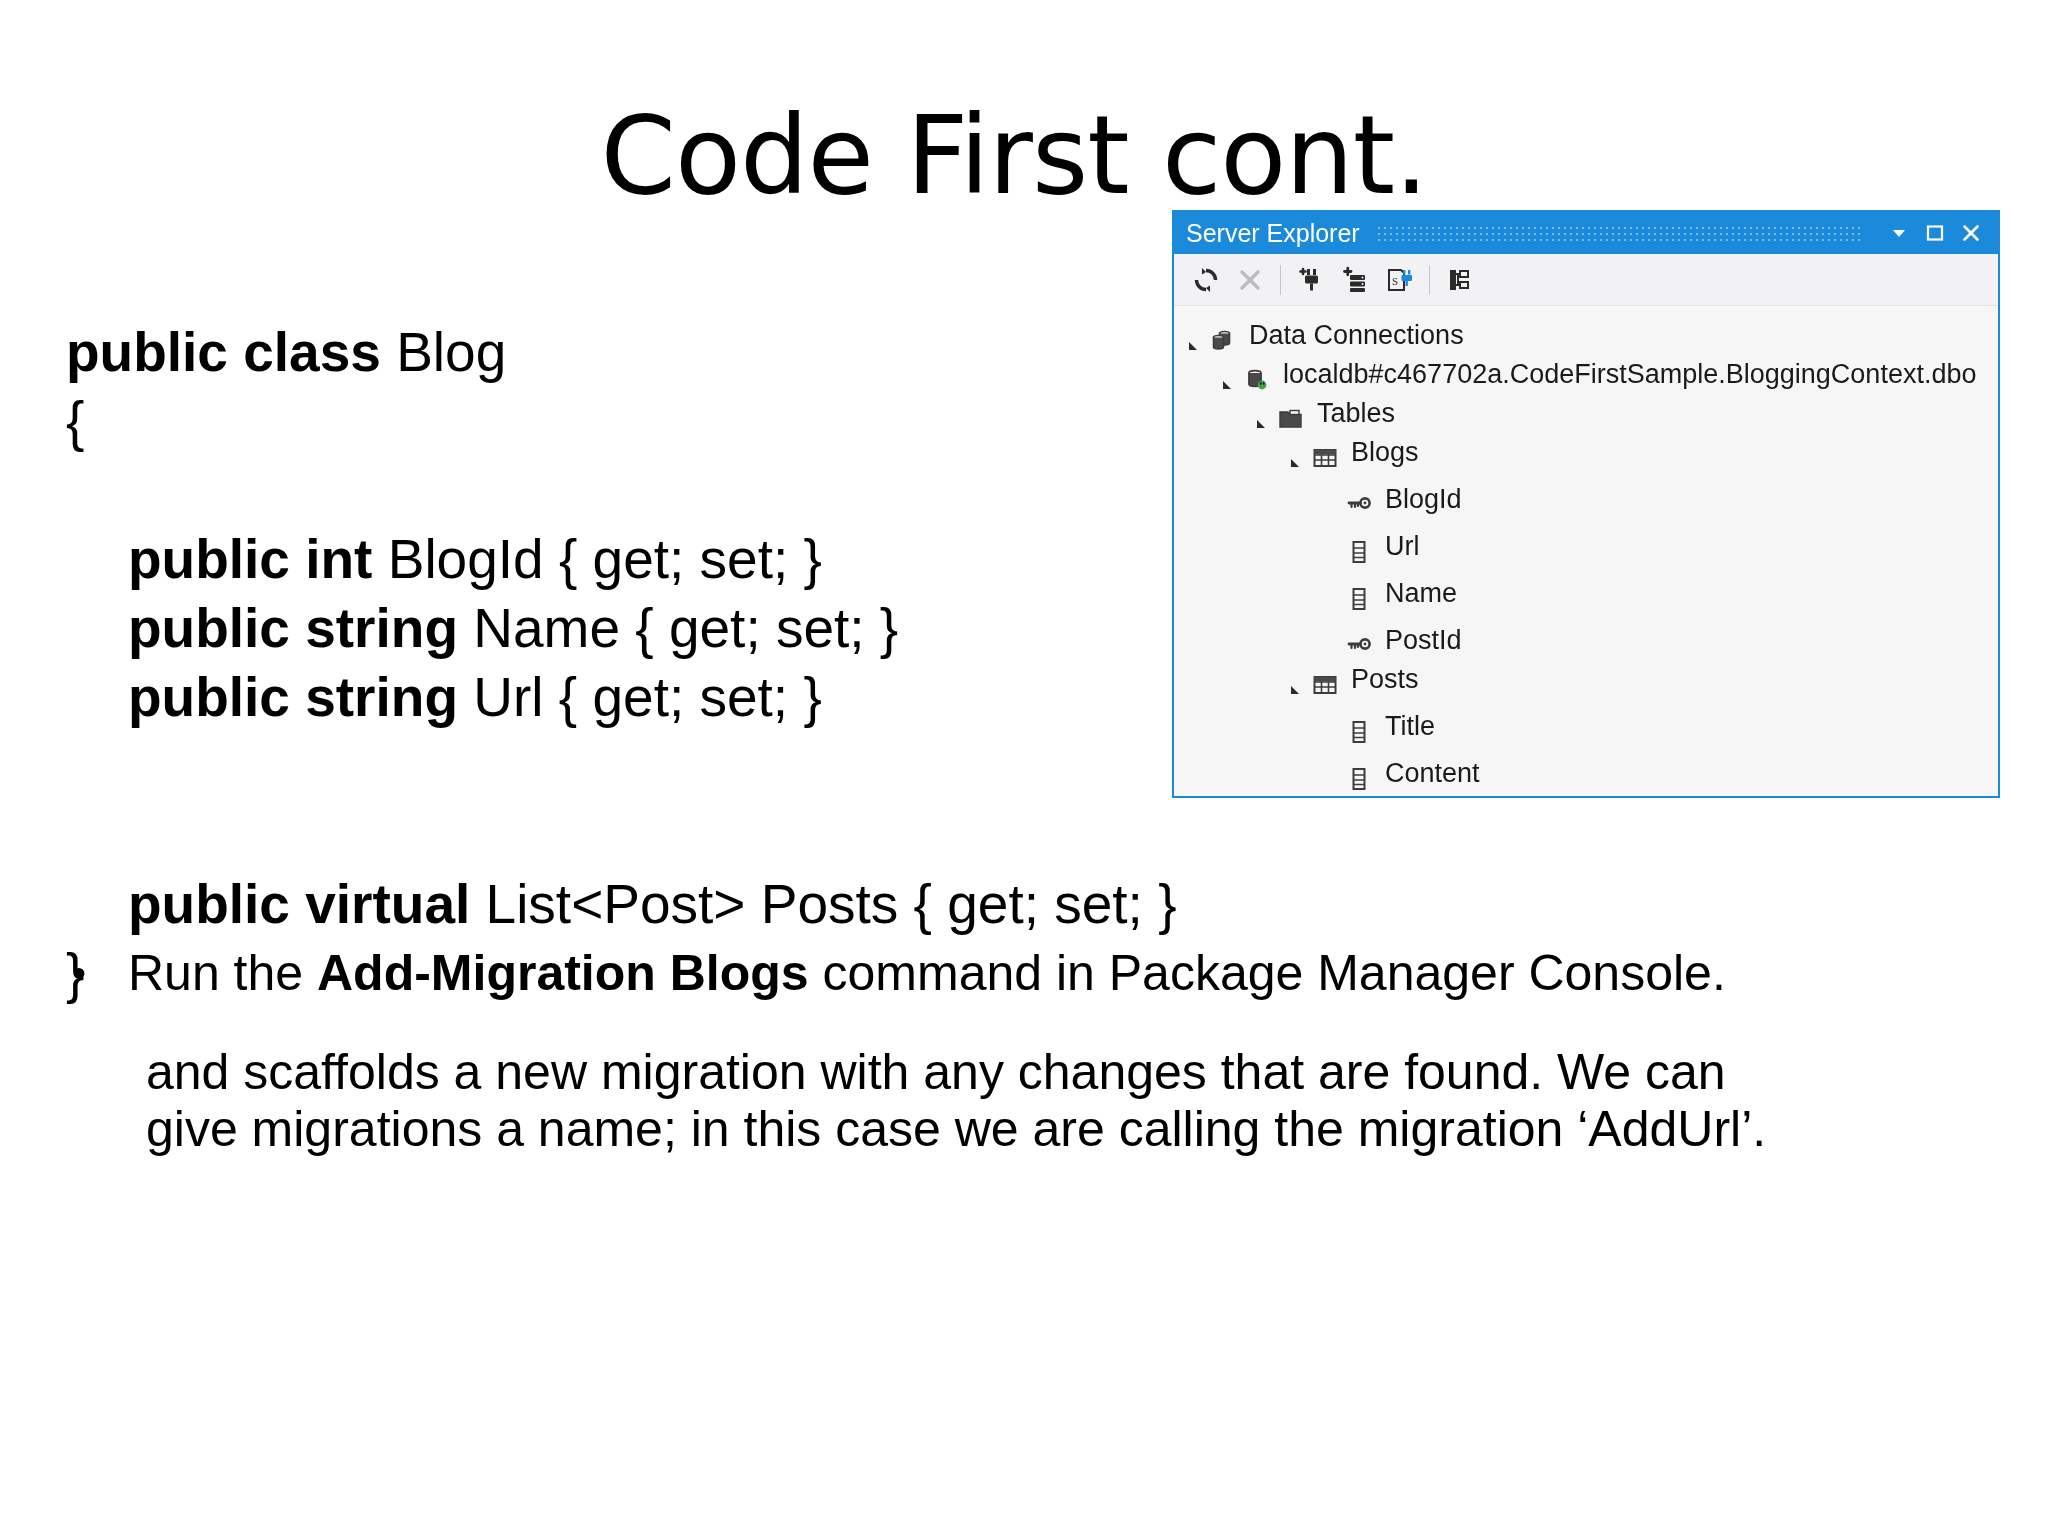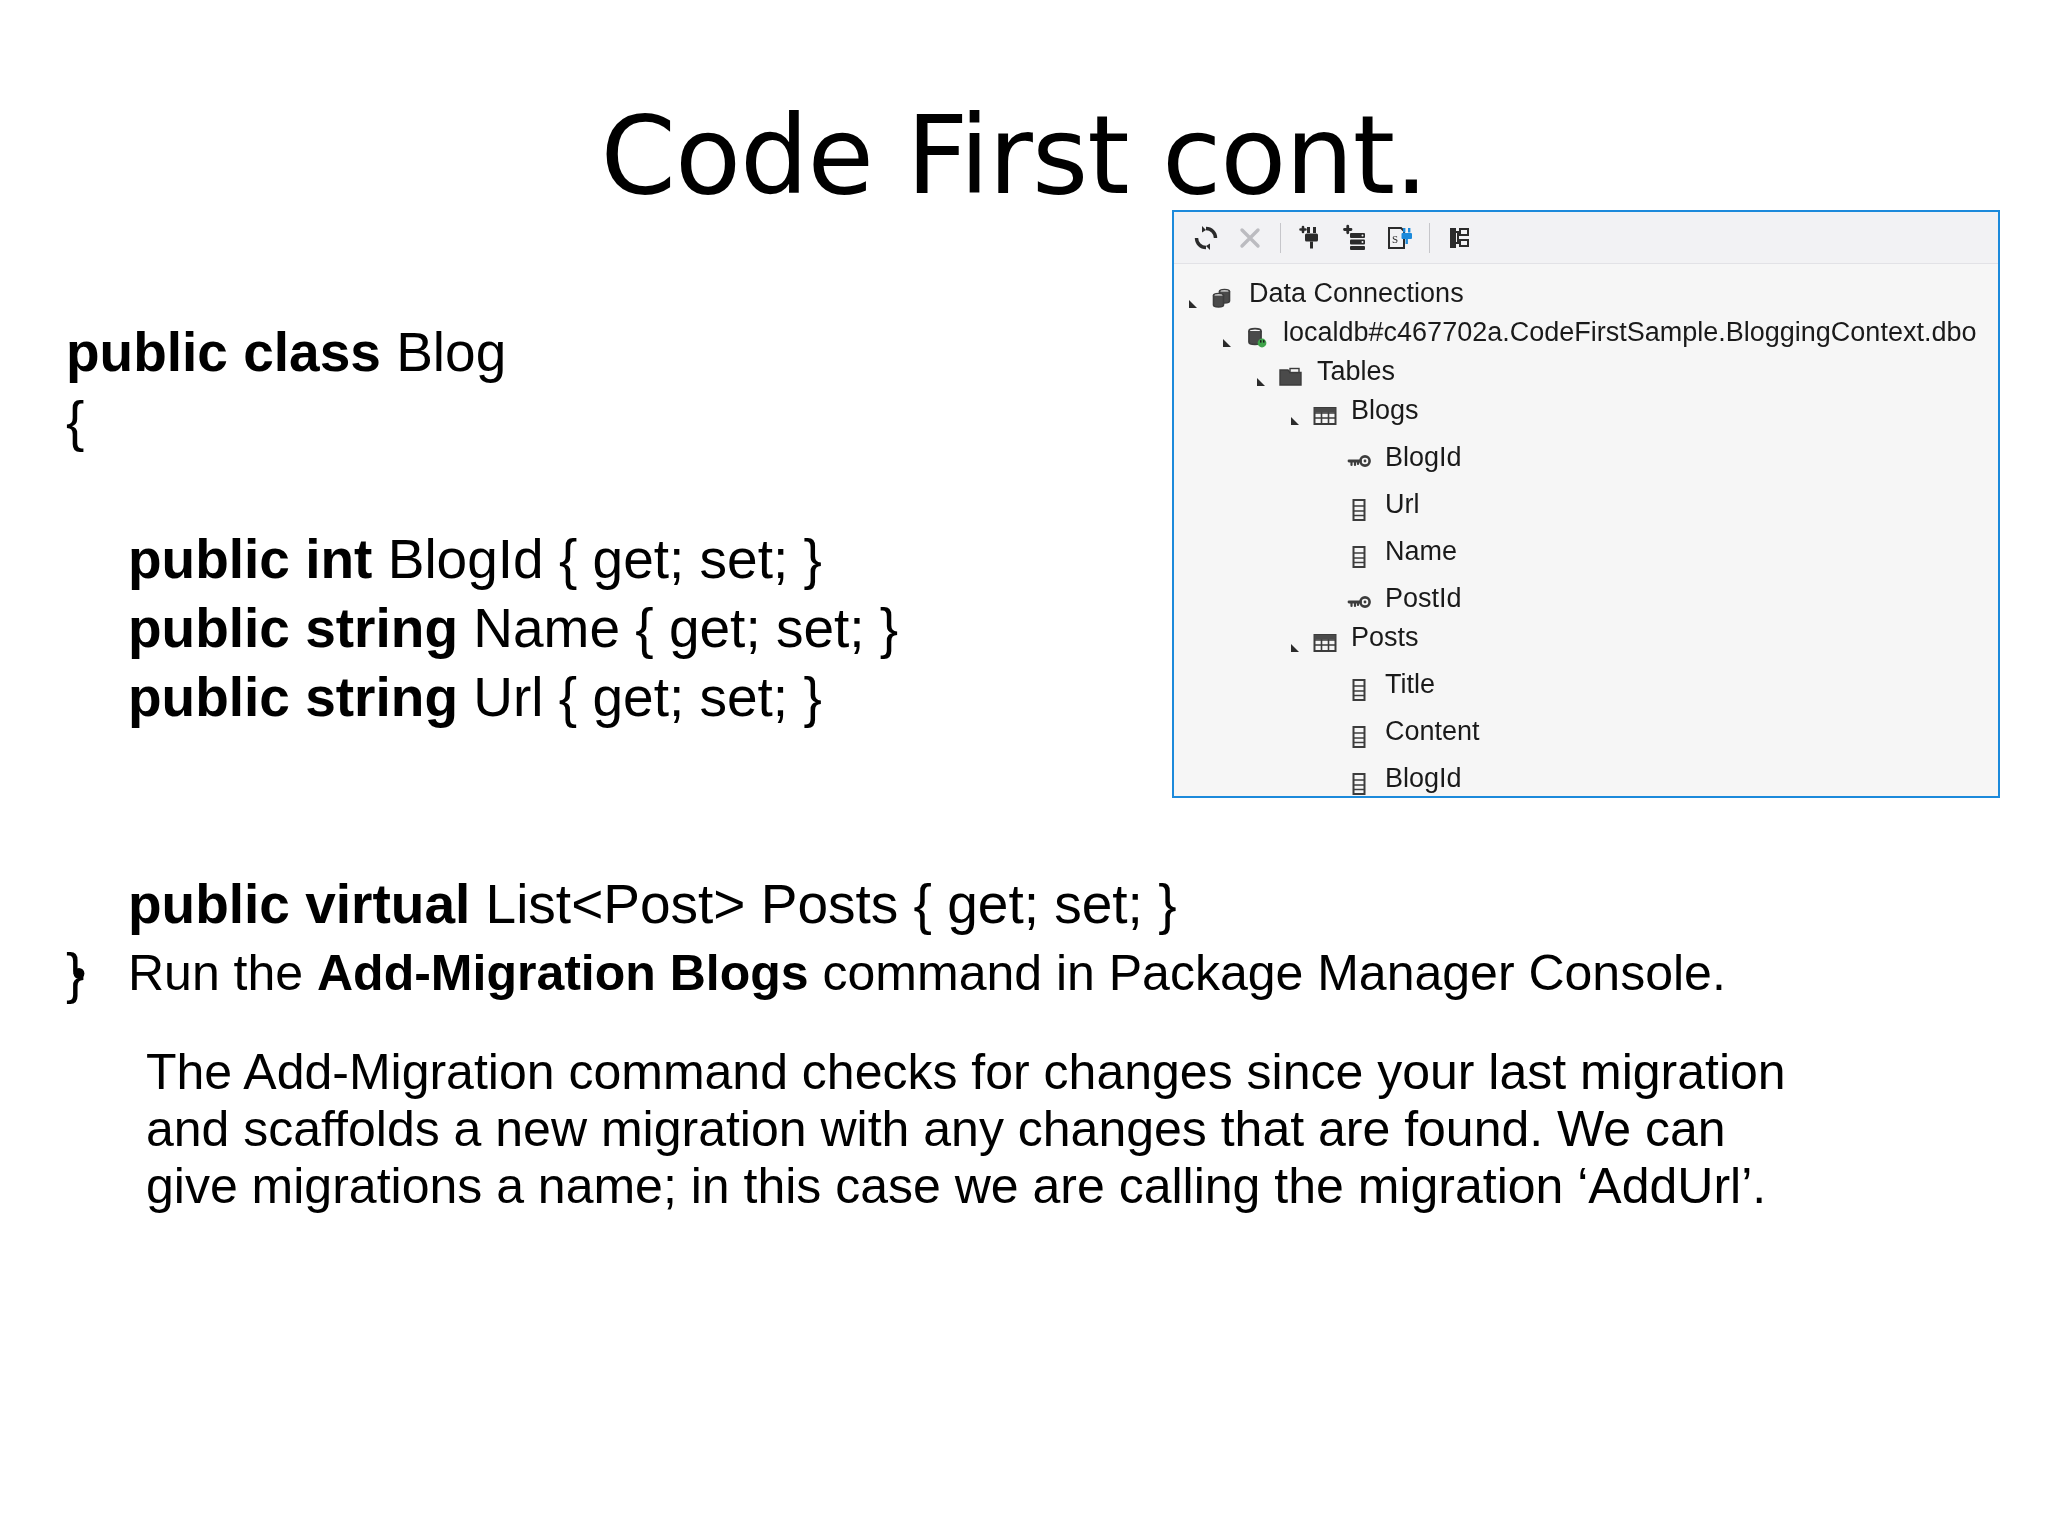--- a/index.html
+++ b/index.html
@@ -198,27 +198,46 @@
 <div class="code-block" id="code-block"><div class="code-line"><span class="kw">public class</span><span> Blog</span></div><div class="code-line"><span>{</span></div><div class="code-line blank"></div><div class="code-line ind1"><span class="kw">public int</span><span> BlogId { get; set; }</span></div><div class="code-line ind1"><span class="kw">public string</span><span> Name { get; set; }</span></div><div class="code-line ind1"><span class="kw">public string</span><span> Url { get; set; }</span></div><div class="code-line blank"></div><div class="code-line blank"></div><div class="code-line ind1"><span class="kw">public virtual</span><span> List&lt;Post&gt; Posts { get; set; }</span></div><div class="code-line"><span>}</span></div></div>
 
 <div class="bullet-row">
   <div class="bullet-dot">•</div>
   <div class="bullet-text">
     <span>Run the </span><b>Add-Migration Blogs</b><span> command in Package Manager Console.</span>
   </div>
 </div>
 
 <div class="paragraph">
-  <span>The Add-Migration command checks for changes since your last migration</span>
   <span>and scaffolds a new migration with any changes that are found. We can</span>
   <span>give migrations a name; in this case we are calling the migration ‘AddUrl’.</span>
 </div>
 
 <div class="se-panel">
 
+  <div class="se-titlebar">
+    <div class="se-title">Server Explorer</div>
+    <div class="se-grip"></div>
+
+    <div class="se-winbtn">
+      <svg width="22" height="22" viewBox="0 0 22 22">
+          <path d="M5 8 L17 8 L11 15 Z" fill="#ffffff"></path>
+        </svg>
+    </div>
+    <div class="se-winbtn">
+      <svg width="22" height="22" viewBox="0 0 22 22">
+          <rect x="4" y="4.5" width="14" height="13" fill="none" stroke="#ffffff" stroke-width="2.2"></rect>
+        </svg>
+    </div>
+    <div class="se-winbtn">
+      <svg width="22" height="22" viewBox="0 0 22 22">
+          <path d="M4.5 4.5 L17.5 17.5 M17.5 4.5 L4.5 17.5" stroke="#ffffff" stroke-width="2.6" stroke-linecap="round"></path>
+        </svg>
+    </div>
+  </div>
 
   <div class="se-toolbar">
 
     <div class="tb-btn">
       <svg width="30" height="30" viewBox="0 0 30 30">
         <path d="M15 5.5 A9.5 9.5 0 0 1 24.5 15" fill="none" stroke="#2b2b2b" stroke-width="3.4"></path>
         <path d="M15 24.5 A9.5 9.5 0 0 1 5.5 15" fill="none" stroke="#2b2b2b" stroke-width="3.4"></path>
         <path d="M11 3 L15 7 L11 9.4 Z" fill="#2b2b2b"></path>
         <path d="M19 27 L15 23 L19 20.6 Z" fill="#2b2b2b"></path>
       </svg>

